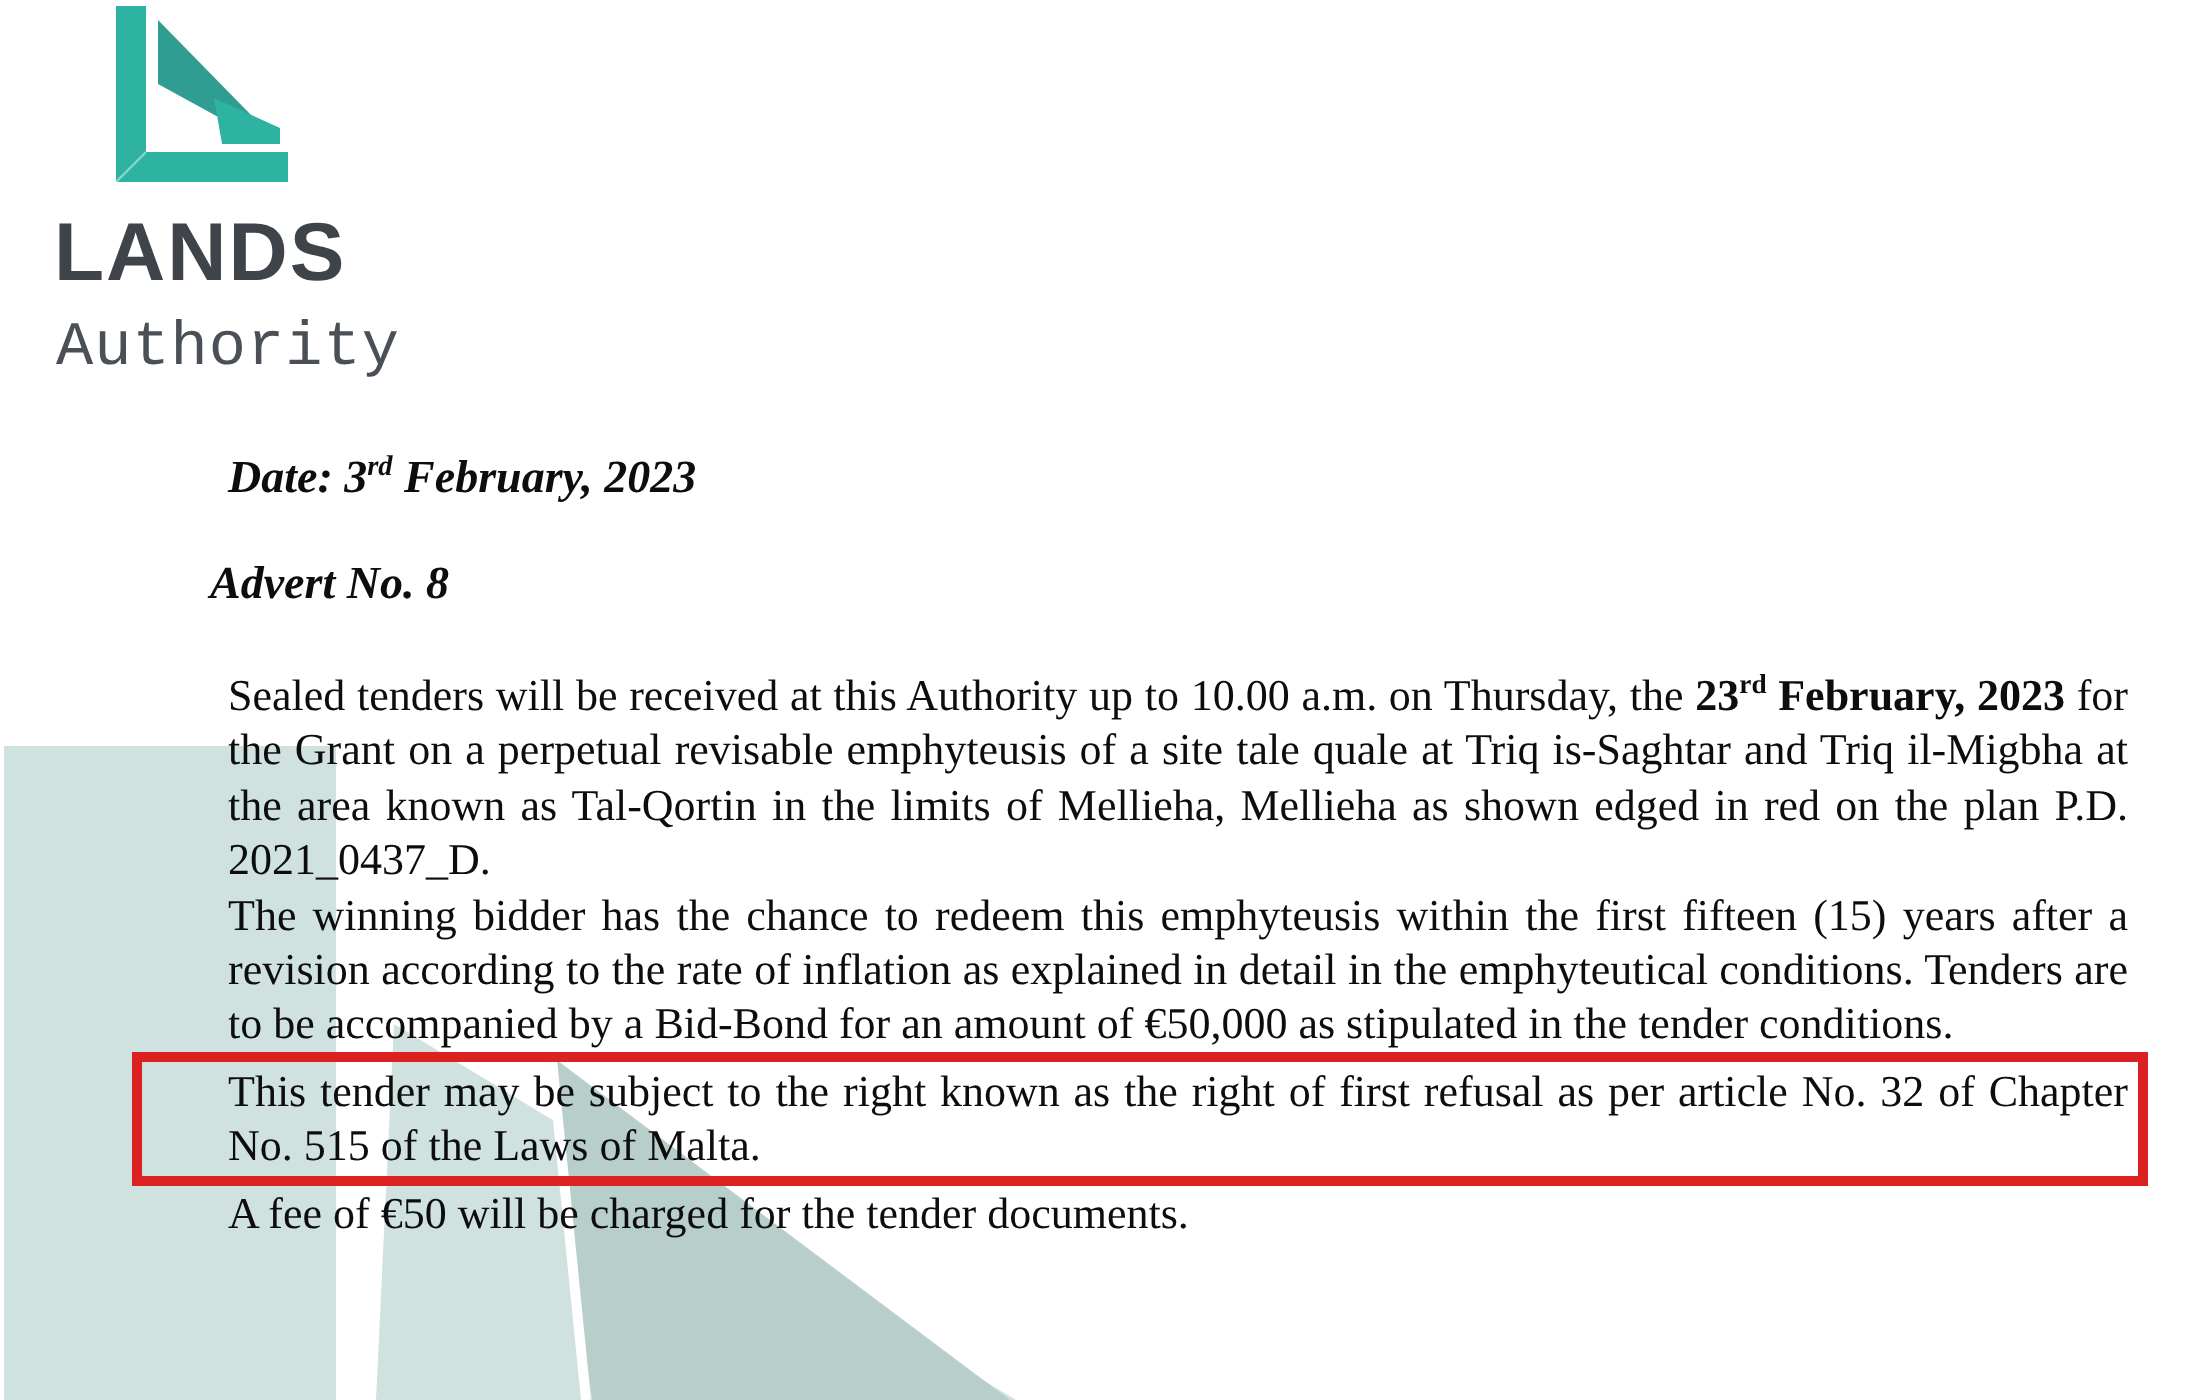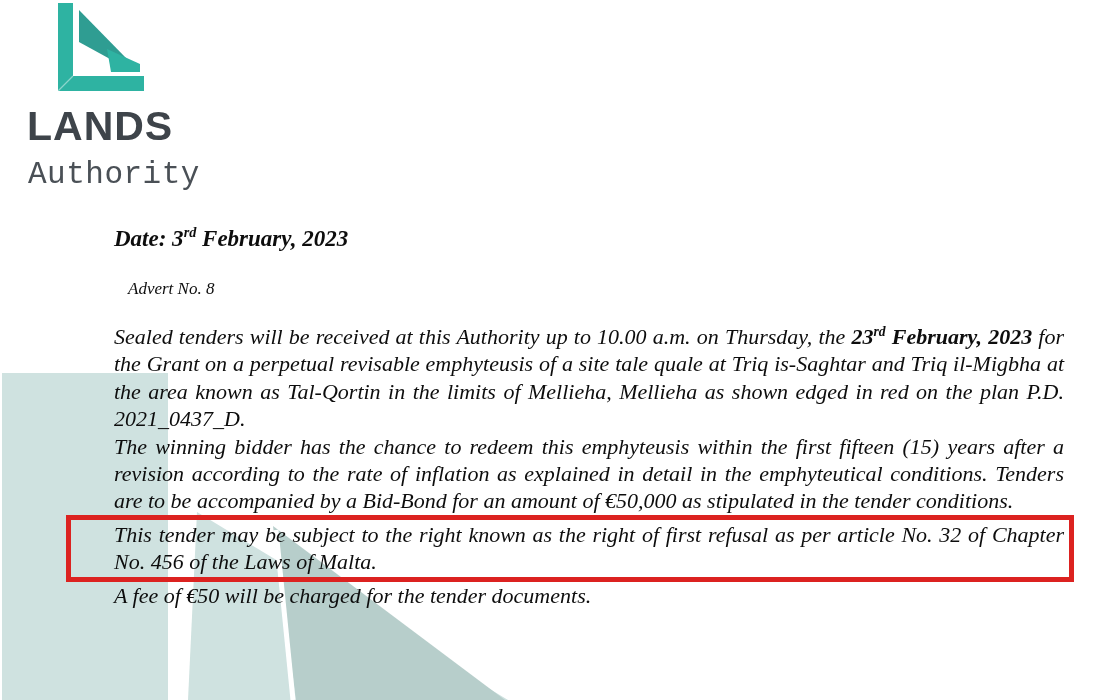--- a/index.html
+++ b/index.html
@@ -39,26 +39,26 @@
     font-size:31px;font-weight:400;letter-spacing:0.5px;color:var(--logo-subtext);
     white-space:nowrap;
   }
 
   .content{position:absolute;left:0;top:0;width:1096px;height:700px;z-index:1;margin-left:24px;}
   .date-line{
     position:absolute;left:90px;top:226px;
     font-size:23px;font-weight:700;font-style:italic;white-space:nowrap;
   }
   .advert-line{
-    position:absolute;left:104px;top:279px;
-    font-size:17px;font-weight:400;font-style:italic;white-space:nowrap;
+    position:absolute;left:81px;top:279px;
+    font-size:23px;font-weight:700;font-style:italic;white-space:nowrap;
   }
   .body-text{
-    position:absolute;left:90px;top:323px;width:950px;
-    font-size:22px;font-style:italic;line-height:27.4px;
+    position:absolute;left:90px;top:334px;width:950px;
+    font-size:22px;line-height:27.4px;
     text-align:justify;
   }
   .body-text p{margin:0;padding:0;}
   .bold{font-weight:700;}
   sup{font-size:0.62em;line-height:0;vertical-align:super;}
   .highlight-box{
     border:5px solid var(--highlight-border);
     margin-left:-48px;padding-left:43px;
     margin-right:-10px;padding-right:5px;
     padding-top:1px;padding-bottom:1px;
@@ -92,19 +92,19 @@
   <div class="advert-line">Advert No. 8</div>
 
   <div class="body-text">
 
     <p><span>Sealed tenders will be received at this Authority up to 10.00 a.m. on Thursday, the </span><span class="bold">23</span><sup class="bold">rd</sup><span class="bold"> February, 2023</span><span> for the Grant on a perpetual revisable emphyteusis of a site tale quale at Triq is-Saghtar and Triq il-Migbha at the area known as Tal-Qortin in the limits of Mellieha, Mellieha as shown edged in red on the plan P.D. 2021_0437_D.</span></p>
 
     <p>The winning bidder has the chance to redeem this emphyteusis within the first fifteen (15) years after a revision according to the rate of inflation as explained in detail in the emphyteutical conditions. Tenders are to be accompanied by a Bid-Bond for an amount of €50,000 as stipulated in the tender conditions.</p>
 
 
     <div class="highlight-box">
-      <p>This tender may be subject to the right known as the right of first refusal as per article No. 32 of Chapter No. 456 of the Laws of Malta.</p>
+      <p>This tender may be subject to the right known as the right of first refusal as per article No. 32 of Chapter No. 515 of the Laws of Malta.</p>
     </div>
 
     <p>A fee of €50 will be charged for the tender documents.</p>
 
   </div>
 </div>
 
 </body></html>

